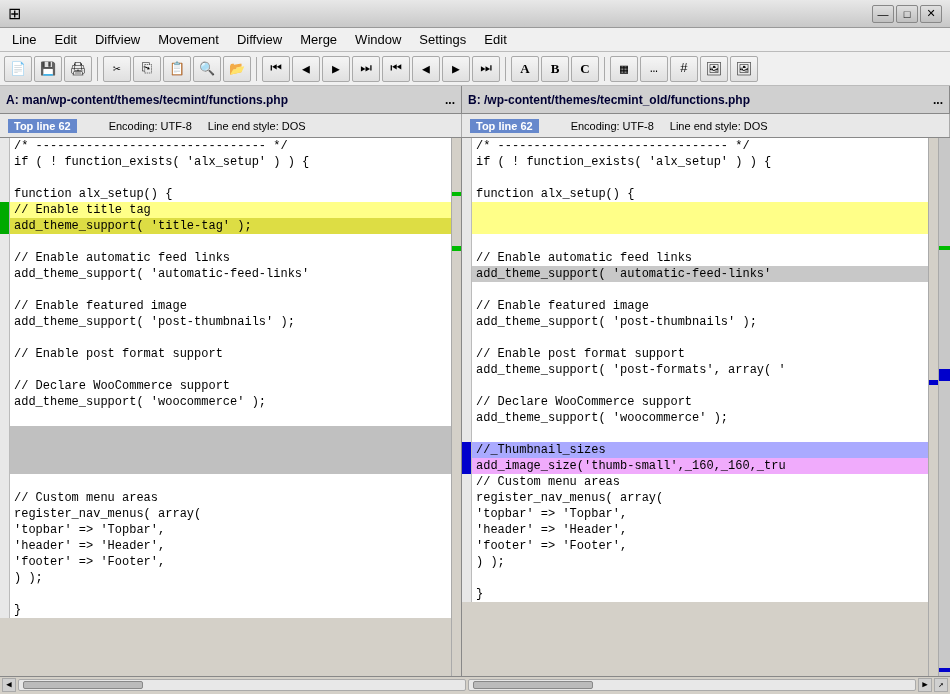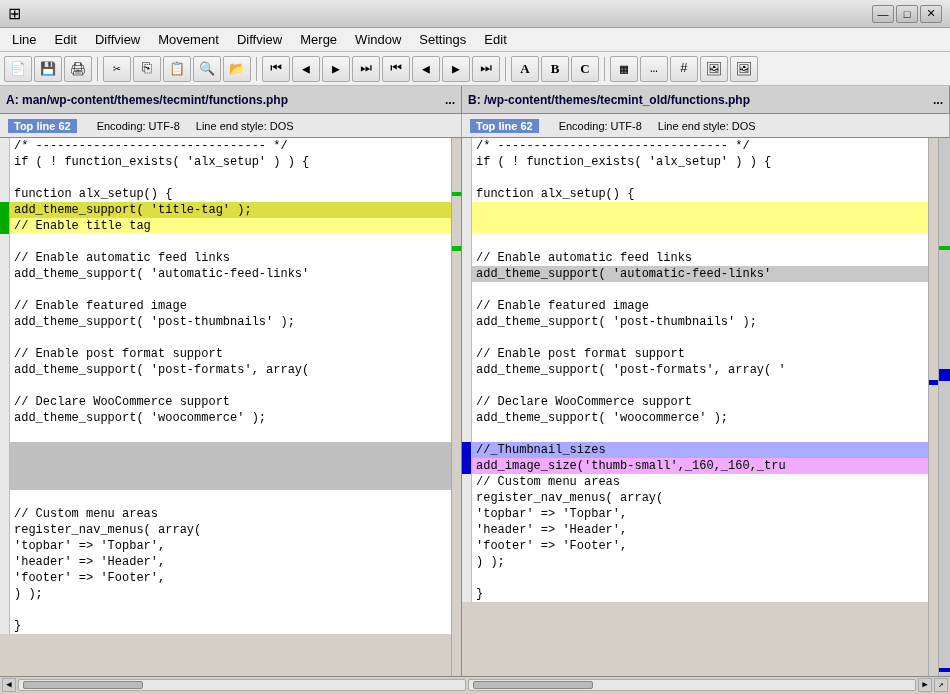--- a/index.html
+++ b/index.html
@@ -129,21 +129,21 @@
       gap: 16px;
     }
     .status-bar.left { width: 462px; }
     .status-bar.right { flex: 1; }
     .status-topline {
       font-weight: bold;
       color: #000;
       background: #6688cc;
       color: #fff;
       padding: 1px 6px;
-      margin-right: 4px;
+      margin-right: 16px;
     }
 
     
     #diff-area {
       display: flex;
       height: calc(694px - 28px - 24px - 34px - 28px - 24px - 20px);
       overflow: hidden;
     }
     .diff-pane {
       overflow: hidden;
@@ -300,28 +300,28 @@
           <div style="padding-left: 4px; font-family: &quot;Courier New&quot;, monospace; font-size: 12px; line-height: 16px; min-height: 16px; flex: 1 1 0%; white-space: nowrap; overflow: hidden;">if ( ! function_exists( 'alx_setup' ) ) {</div>
         </div>
         <div class="code-line" style="background: rgb(255, 255, 255);">
           <div style="width: 10px; flex-shrink: 0; border-right: 1px solid rgb(187, 187, 187); background: rgb(232, 232, 232);"></div>
           <div style="padding-left: 4px; font-family: &quot;Courier New&quot;, monospace; font-size: 12px; line-height: 16px; min-height: 16px; flex: 1 1 0%; white-space: nowrap; overflow: hidden;">&nbsp;</div>
         </div>
         <div class="code-line" style="background: rgb(255, 255, 255);">
           <div style="width: 10px; flex-shrink: 0; border-right: 1px solid rgb(187, 187, 187); background: rgb(232, 232, 232);"></div>
           <div style="padding-left: 4px; font-family: &quot;Courier New&quot;, monospace; font-size: 12px; line-height: 16px; min-height: 16px; flex: 1 1 0%; white-space: nowrap; overflow: hidden;">    function alx_setup() {</div>
         </div>
+        <div class="code-line" style="background: rgb(255, 255, 136);">
+          <div style="width: 10px; flex-shrink: 0; border-right: 1px solid rgb(187, 187, 187); background: rgb(0, 170, 0);"></div>
+          <div style="padding-left: 4px; font-family: &quot;Courier New&quot;, monospace; font-size: 12px; line-height: 16px; min-height: 16px; flex: 1 1 0%; white-space: nowrap; overflow: hidden;">        // Enable title tag</div>
+        </div>
         <div class="code-line" style="background: rgb(221, 221, 68);">
           <div style="width: 10px; flex-shrink: 0; border-right: 1px solid rgb(187, 187, 187); background: rgb(0, 170, 0);"></div>
           <div style="padding-left: 4px; font-family: &quot;Courier New&quot;, monospace; font-size: 12px; line-height: 16px; min-height: 16px; flex: 1 1 0%; white-space: nowrap; overflow: hidden;">        add_theme_support( 'title-tag' );</div>
         </div>
-        <div class="code-line" style="background: rgb(255, 255, 136);">
-          <div style="width: 10px; flex-shrink: 0; border-right: 1px solid rgb(187, 187, 187); background: rgb(0, 170, 0);"></div>
-          <div style="padding-left: 4px; font-family: &quot;Courier New&quot;, monospace; font-size: 12px; line-height: 16px; min-height: 16px; flex: 1 1 0%; white-space: nowrap; overflow: hidden;">        // Enable title tag</div>
-        </div>
         <div class="code-line" style="background: rgb(255, 255, 255);">
           <div style="width: 10px; flex-shrink: 0; border-right: 1px solid rgb(187, 187, 187); background: rgb(232, 232, 232);"></div>
           <div style="padding-left: 4px; font-family: &quot;Courier New&quot;, monospace; font-size: 12px; line-height: 16px; min-height: 16px; flex: 1 1 0%; white-space: nowrap; overflow: hidden;">&nbsp;</div>
         </div>
         <div class="code-line" style="background: rgb(255, 255, 255);">
           <div style="width: 10px; flex-shrink: 0; border-right: 1px solid rgb(187, 187, 187); background: rgb(232, 232, 232);"></div>
           <div style="padding-left: 4px; font-family: &quot;Courier New&quot;, monospace; font-size: 12px; line-height: 16px; min-height: 16px; flex: 1 1 0%; white-space: nowrap; overflow: hidden;">        // Enable automatic feed links</div>
         </div>
         <div class="code-line" style="background: rgb(255, 255, 255);">
           <div style="width: 10px; flex-shrink: 0; border-right: 1px solid rgb(187, 187, 187); background: rgb(232, 232, 232);"></div>
@@ -339,24 +339,20 @@
           <div style="width: 10px; flex-shrink: 0; border-right: 1px solid rgb(187, 187, 187); background: rgb(232, 232, 232);"></div>
           <div style="padding-left: 4px; font-family: &quot;Courier New&quot;, monospace; font-size: 12px; line-height: 16px; min-height: 16px; flex: 1 1 0%; white-space: nowrap; overflow: hidden;">        add_theme_support( 'post-thumbnails' );</div>
         </div>
         <div class="code-line" style="background: rgb(255, 255, 255);">
           <div style="width: 10px; flex-shrink: 0; border-right: 1px solid rgb(187, 187, 187); background: rgb(232, 232, 232);"></div>
           <div style="padding-left: 4px; font-family: &quot;Courier New&quot;, monospace; font-size: 12px; line-height: 16px; min-height: 16px; flex: 1 1 0%; white-space: nowrap; overflow: hidden;">&nbsp;</div>
         </div>
         <div class="code-line" style="background: rgb(255, 255, 255);">
           <div style="width: 10px; flex-shrink: 0; border-right: 1px solid rgb(187, 187, 187); background: rgb(232, 232, 232);"></div>
           <div style="padding-left: 4px; font-family: &quot;Courier New&quot;, monospace; font-size: 12px; line-height: 16px; min-height: 16px; flex: 1 1 0%; white-space: nowrap; overflow: hidden;">        // Enable post format support</div>
-        </div>
-        <div class="code-line" style="background: rgb(255, 255, 255);">
-          <div style="width: 10px; flex-shrink: 0; border-right: 1px solid rgb(187, 187, 187); background: rgb(232, 232, 232);"></div>
-          <div style="padding-left: 4px; font-family: &quot;Courier New&quot;, monospace; font-size: 12px; line-height: 16px; min-height: 16px; flex: 1 1 0%; white-space: nowrap; overflow: hidden;">        add_theme_support( 'post-formats', array(</div>
         </div>
         <div class="code-line" style="background: rgb(255, 255, 255);">
           <div style="width: 10px; flex-shrink: 0; border-right: 1px solid rgb(187, 187, 187); background: rgb(232, 232, 232);"></div>
           <div style="padding-left: 4px; font-family: &quot;Courier New&quot;, monospace; font-size: 12px; line-height: 16px; min-height: 16px; flex: 1 1 0%; white-space: nowrap; overflow: hidden;">&nbsp;</div>
         </div>
         <div class="code-line" style="background: rgb(255, 255, 255);">
           <div style="width: 10px; flex-shrink: 0; border-right: 1px solid rgb(187, 187, 187); background: rgb(232, 232, 232);"></div>
           <div style="padding-left: 4px; font-family: &quot;Courier New&quot;, monospace; font-size: 12px; line-height: 16px; min-height: 16px; flex: 1 1 0%; white-space: nowrap; overflow: hidden;">        // Declare WooCommerce support</div>
         </div>
         <div class="code-line" style="background: rgb(255, 255, 255);">

